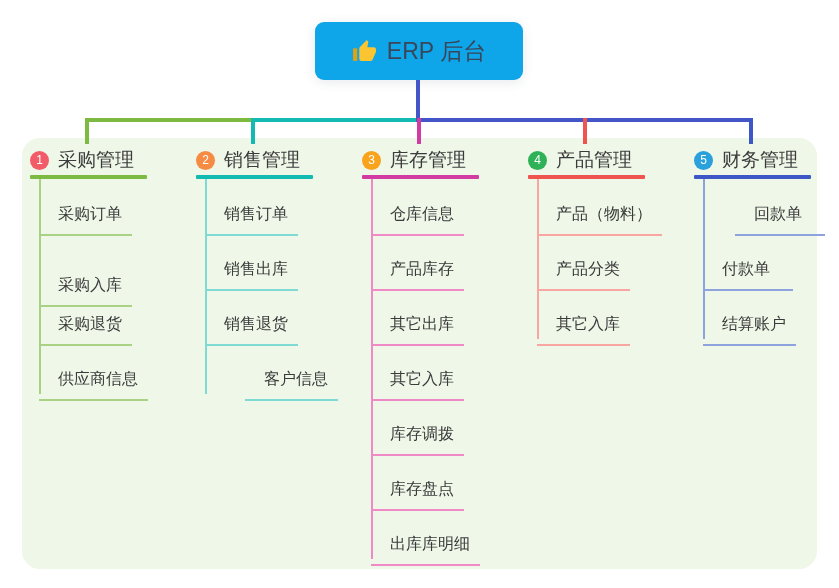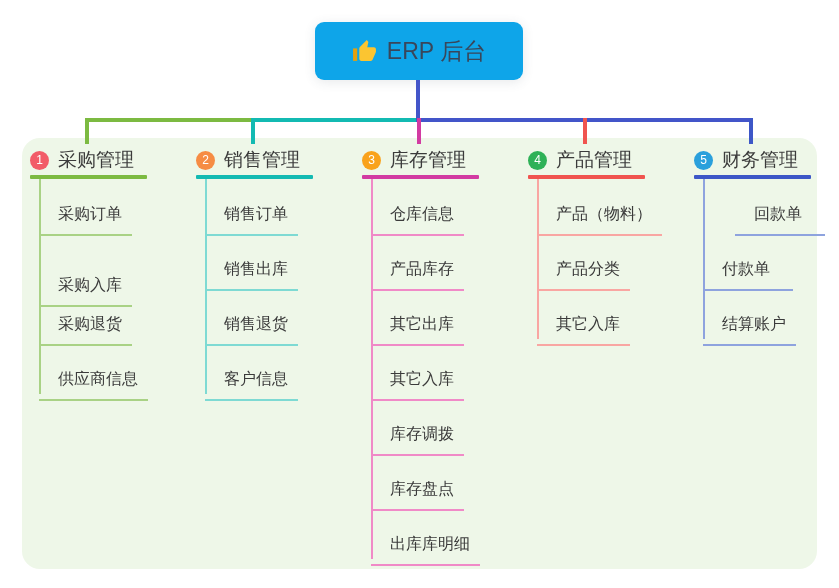--- a/index.html
+++ b/index.html
@@ -73,21 +73,21 @@
     <div class="trunk" style="left: 205px; top: 179px; height: 215px; background: rgb(126, 218, 211);"></div>
     <div class="child" style="left: 205px; top: 204px;">
       <span style="border-bottom-color: rgb(126, 218, 211);">销售订单</span>
     </div>
     <div class="child" style="left: 205px; top: 259px;">
       <span style="border-bottom-color: rgb(126, 218, 211);">销售出库</span>
     </div>
     <div class="child" style="left: 205px; top: 314px;">
       <span style="border-bottom-color: rgb(126, 218, 211);">销售退货</span>
     </div>
-    <div class="child" style="left: 205px; top: 369px;">
+    <div class="child" style="left: 205px; top: 369px; padding-left: 40px;">
       <span style="border-bottom-color: rgb(126, 218, 211);">客户信息</span>
     </div>
     <div class="line line-v" style="left: 417px; top: 118px; height: 26px; background: rgb(210, 59, 162);"></div>
     <div class="branch-header" style="left: 362px; top: 148px;">
       <span class="badge" style="background: rgb(249, 162, 28);">3</span>
       <span class="branch-label">库存管理</span>
     </div>
     <div class="branch-underline" style="left: 362px; top: 175px; background: rgb(210, 59, 162);"></div>
     <div class="trunk" style="left: 371px; top: 179px; height: 380px; background: rgb(240, 138, 199);"></div>
     <div class="child" style="left: 371px; top: 204px;">

